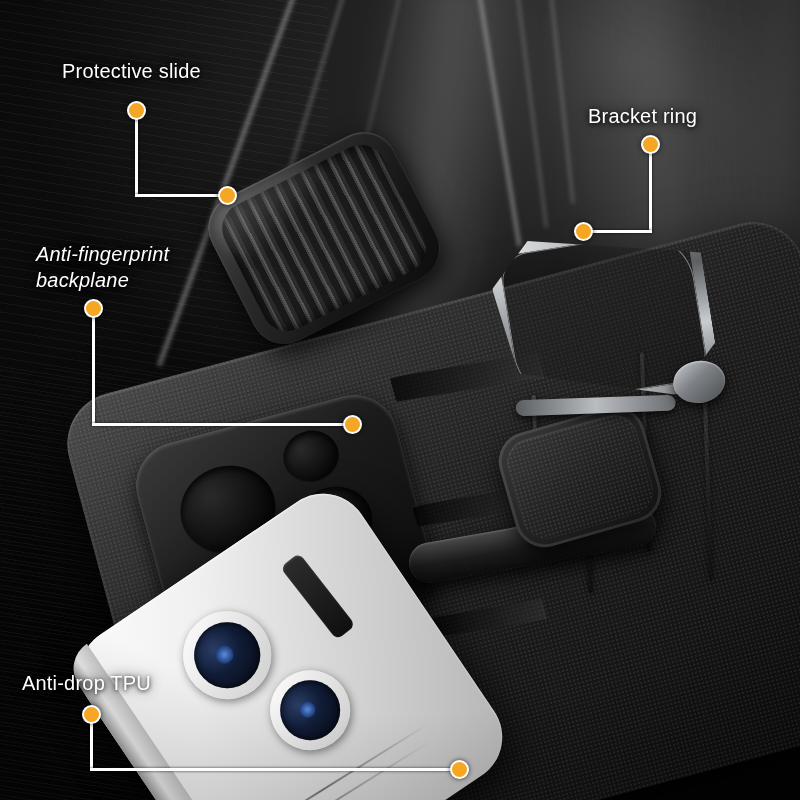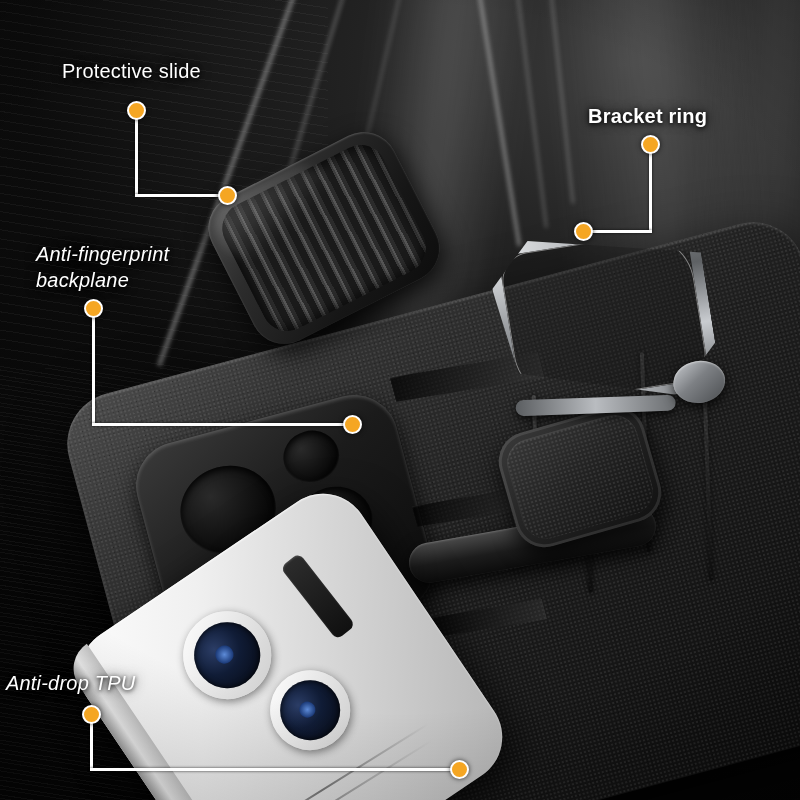--- a/index.html
+++ b/index.html
@@ -311,36 +311,36 @@
   <div class="vign"></div>
 
   <div id="callout-layer">
       <div class="callout-label" style="left: 62px; top: 58px;">Protective slide</div>
       <div class="leader" style="left: 0px; top: 0px; width: 100%; height: 100%;">
         <div class="seg v" style="left: 134.5px; top: 110px; height: 85px;"></div>
         <div class="seg h" style="left: 134.5px; top: 193.5px; width: 94px;"></div>
       </div>
       <div class="dot" style="left: 136px; top: 110px; background: rgb(245, 166, 35);"></div>
       <div class="dot" style="left: 227px; top: 195px; background: rgb(245, 166, 35);"></div>
-      <div class="callout-label" style="left: 588px; top: 103px; font-weight: bold;">Bracket ring</div>
+      <div class="callout-label" style="left: 588px; top: 103px;">Bracket ring</div>
       <div class="leader" style="left: 0px; top: 0px; width: 100%; height: 100%;">
         <div class="seg v" style="left: 648.5px; top: 144px; height: 87px;"></div>
         <div class="seg h" style="left: 581.5px; top: 229.5px; width: 70px;"></div>
       </div>
       <div class="dot" style="left: 650px; top: 144px; background: rgb(245, 166, 35);"></div>
       <div class="dot" style="left: 583px; top: 231px; background: rgb(245, 166, 35);"></div>
       <div class="callout-label" style="left: 36px; top: 241px; font-style: italic;">Anti-fingerprint
 backplane</div>
       <div class="leader" style="left: 0px; top: 0px; width: 100%; height: 100%;">
         <div class="seg v" style="left: 91.5px; top: 308px; height: 116px;"></div>
         <div class="seg h" style="left: 91.5px; top: 422.5px; width: 262px;"></div>
       </div>
       <div class="dot" style="left: 93px; top: 308px; background: rgb(245, 166, 35);"></div>
       <div class="dot" style="left: 352px; top: 424px; background: rgb(245, 166, 35);"></div>
-      <div class="callout-label" style="left: 6px; top: 670px; font-style: italic;">Anti-drop TPU</div>
+      <div class="callout-label" style="left: 22px; top: 670px;">Anti-drop TPU</div>
       <div class="leader" style="left: 0px; top: 0px; width: 100%; height: 100%;">
         <div class="seg v" style="left: 89.5px; top: 714px; height: 55px;"></div>
         <div class="seg h" style="left: 89.5px; top: 767.5px; width: 371px;"></div>
       </div>
       <div class="dot" style="left: 91px; top: 714px; background: rgb(245, 166, 35);"></div>
       <div class="dot" style="left: 459px; top: 769px; background: rgb(245, 166, 35);"></div>
     </div>
 
 </div>
 

